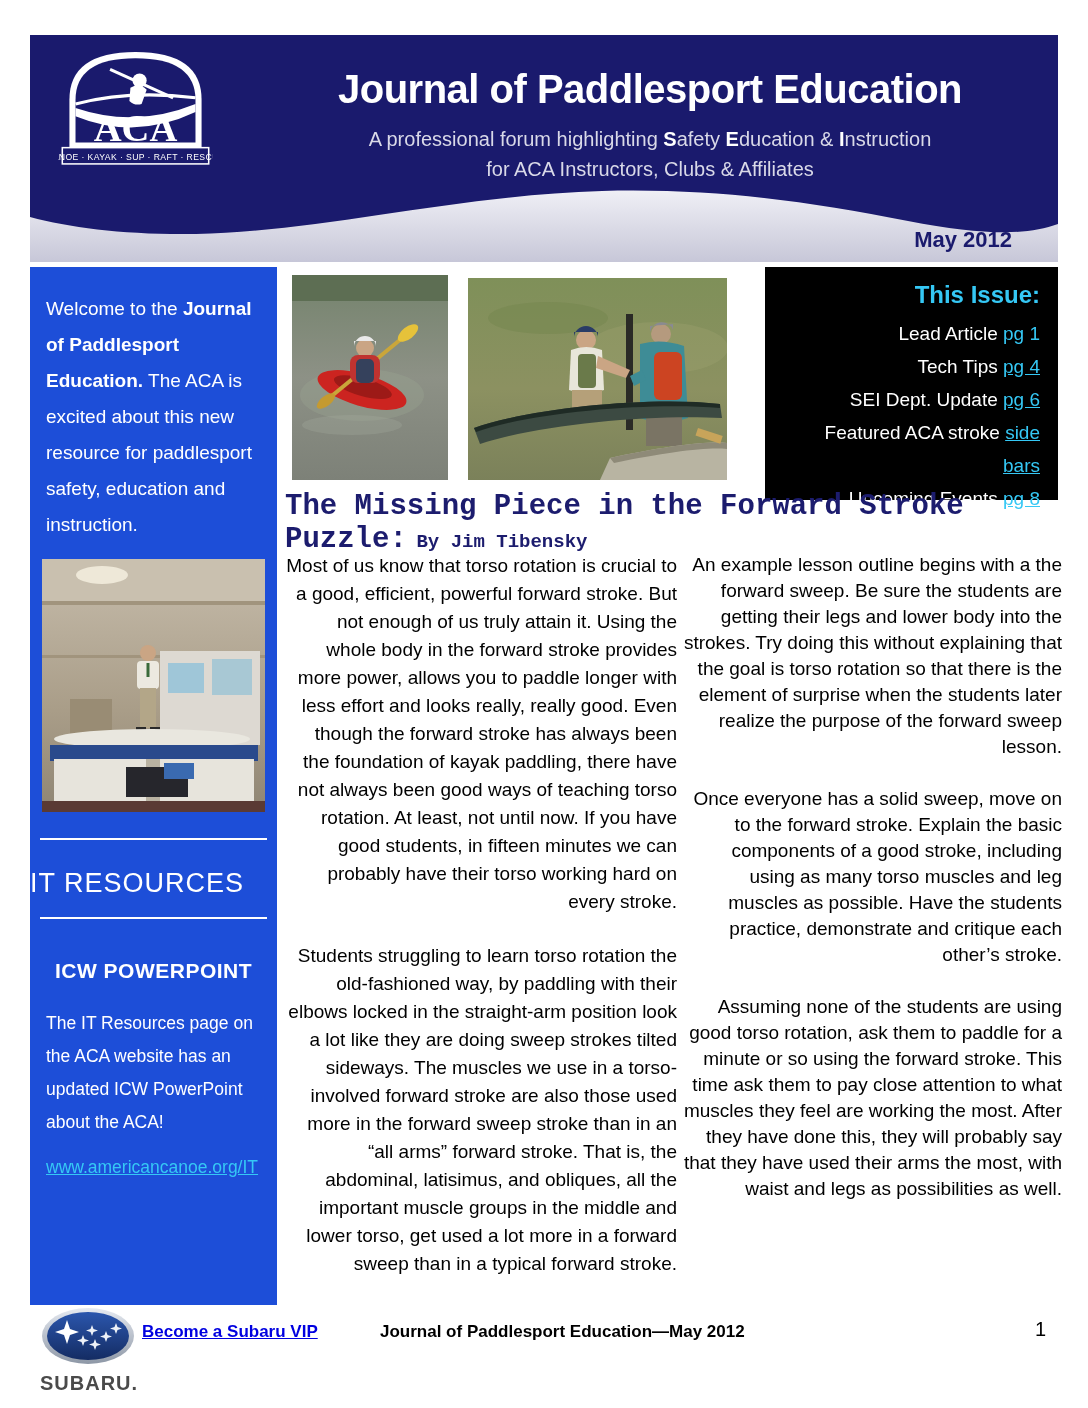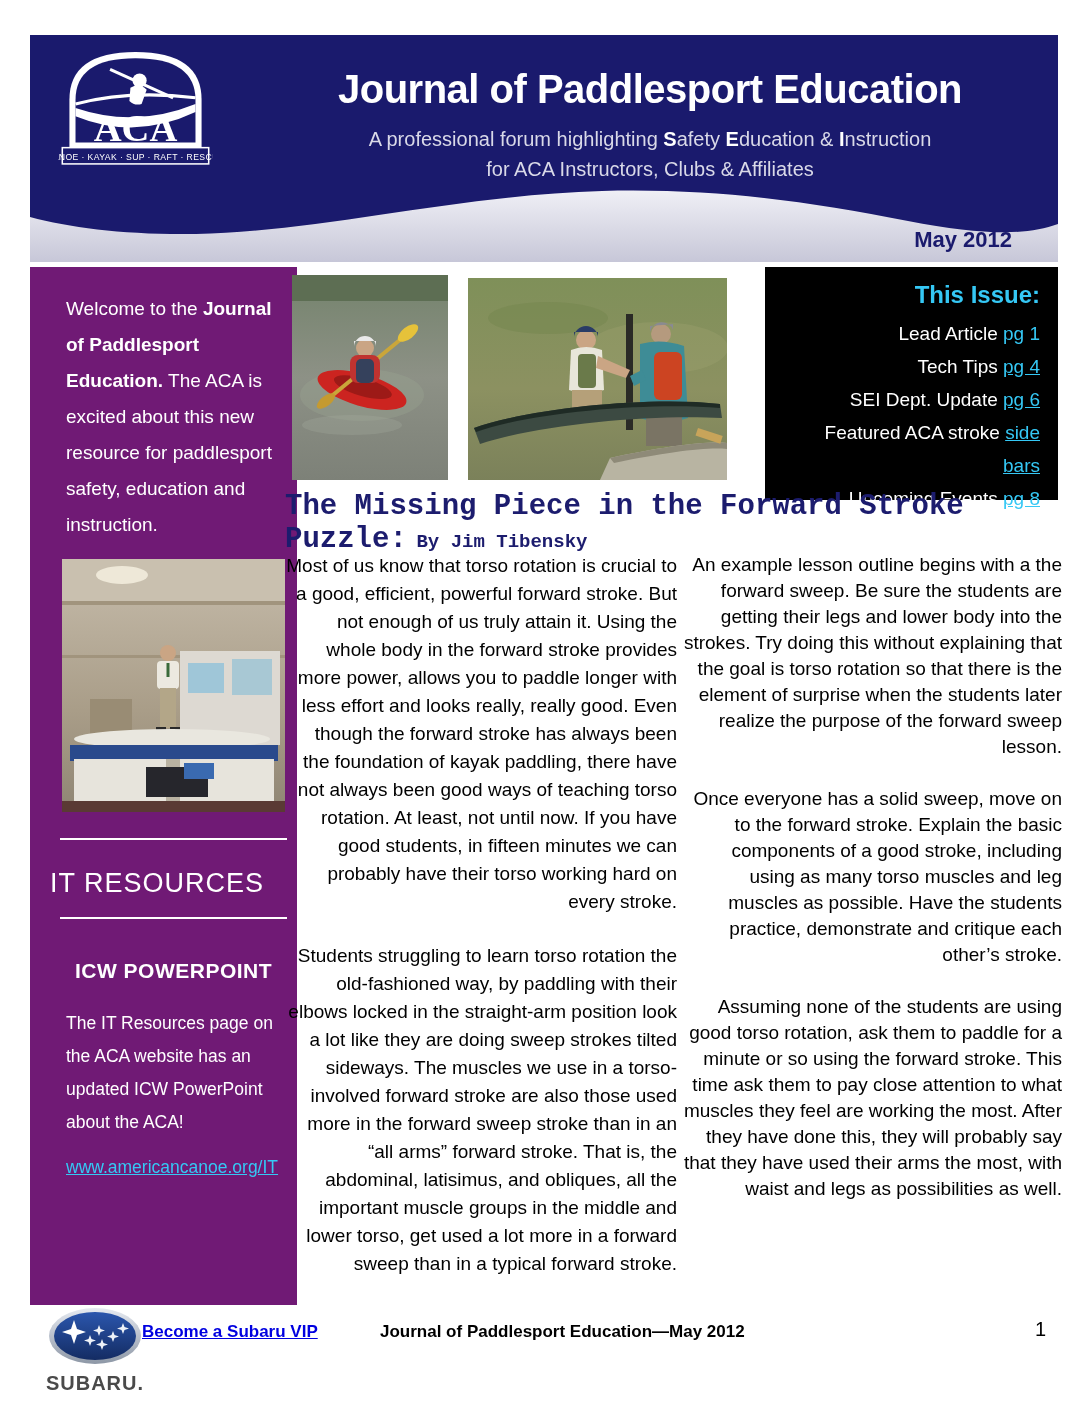--- a/index.html
+++ b/index.html
@@ -13,21 +13,21 @@
   .wave-svg{position:absolute;left:0;top:147px;width:1028px;height:80px;display:block;}
   .issue-date{position:absolute;right:46px;top:192px;color:#1a1a6d;font-size:22px;font-weight:600;}
 
   .aca-logo{position:absolute;left:28px;top:12px;}
   .masthead{position:absolute;left:235px;top:20px;width:770px;text-align:center;color:#ffffff;}
   .masthead h1{margin:12px;font-size:40px;font-weight:bold;letter-spacing:-0.5px;}
   .masthead .sub{margin-top:10px;font-size:20px;color:#d9d9e8;line-height:30px;}
   .masthead .sub b{color:#ffffff;}
 
   
-  .sidebar{position:absolute;left:30px;top:267px;width:247px;height:1038px;background:#701a75;color:#ffffff;padding-left:20px;}
+  .sidebar{position:absolute;left:30px;top:267px;width:247px;height:1038px;background:#1d4ed8;color:#ffffff;}
   .welcome{padding:24px 16px 0 16px;font-size:19px;line-height:36px;}
   .side-photo{margin:16px 0 0 12px;display:block;}
   .side-rule{border:none;border-top:2px solid #ffffff;margin:26px 10px 0 10px;}
   .it-heading{font-family:Liberation Sans, sans-serif;font-size:27px;letter-spacing:1px;
               text-align:left;margin-top:28px;}
   .side-rule.second{margin-top:18px;}
   .icw-heading{font-size:21px;font-weight:600;letter-spacing:.5px;text-align:center;margin-top:40px;}
   .it-text{padding:24px 16px 0 16px;font-size:17.5px;line-height:33px;}
   .it-link{display:block;padding:12px 16px 0 16px;font-size:17.5px;line-height:33px;
            color:#35c8f5;text-decoration:underline;word-break:break-all;cursor:pointer;}
@@ -49,21 +49,21 @@
   
   .article-title{position:absolute;left:285px;top:490px;width:775px;color:#1c1c6e;font-family:Liberation Mono, monospace;}
   .article-title .t{font-size:29px;font-weight:bold;}
   .article-title .by{font-size:19px;font-weight:bold;}
   .col{position:absolute;top:552px;color:#000000;font-size:19px;text-align:right;}
   .col1{left:285px;width:392px;line-height:28px;}
   .col2{left:682px;width:380px;line-height:26px;}
   .col p{margin:0 0 26px 0;}
 
   
-  .subaru{position:absolute;left:40px;top:1306px;width:110px;text-align:center;cursor:pointer;}
+  .subaru{position:absolute;left:40px;top:1306px;width:110px;cursor:pointer;}
   .subaru-word{font-size:20px;font-weight:bold;color:#4a4a4a;letter-spacing:1px;margin-top:2px;}
   .vip-link{position:absolute;left:142px;top:1322px;font-size:17px;font-weight:bold;color:#0000e0;
             text-decoration:underline;cursor:pointer;}
   .footer-title{position:absolute;left:380px;top:1322px;font-size:17px;font-weight:bold;color:#000;}
   .page-number{position:absolute;right:42px;top:1318px;font-size:20px;color:#000;}
 </style>
 </head>
 <body>
 
 <div class="page">

